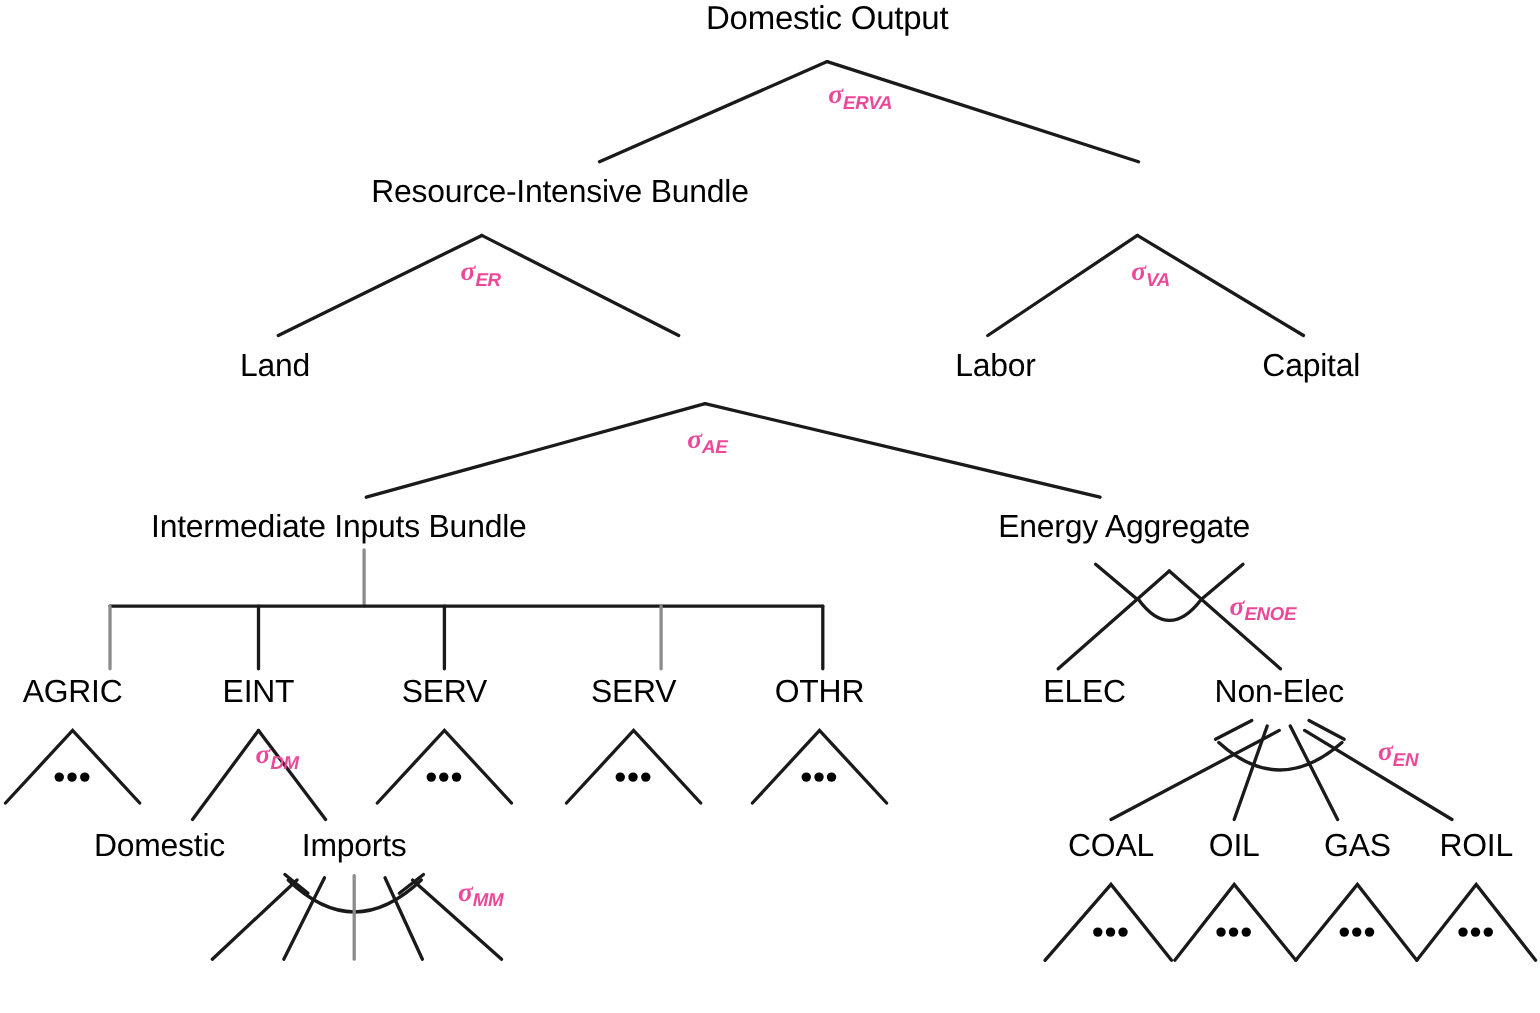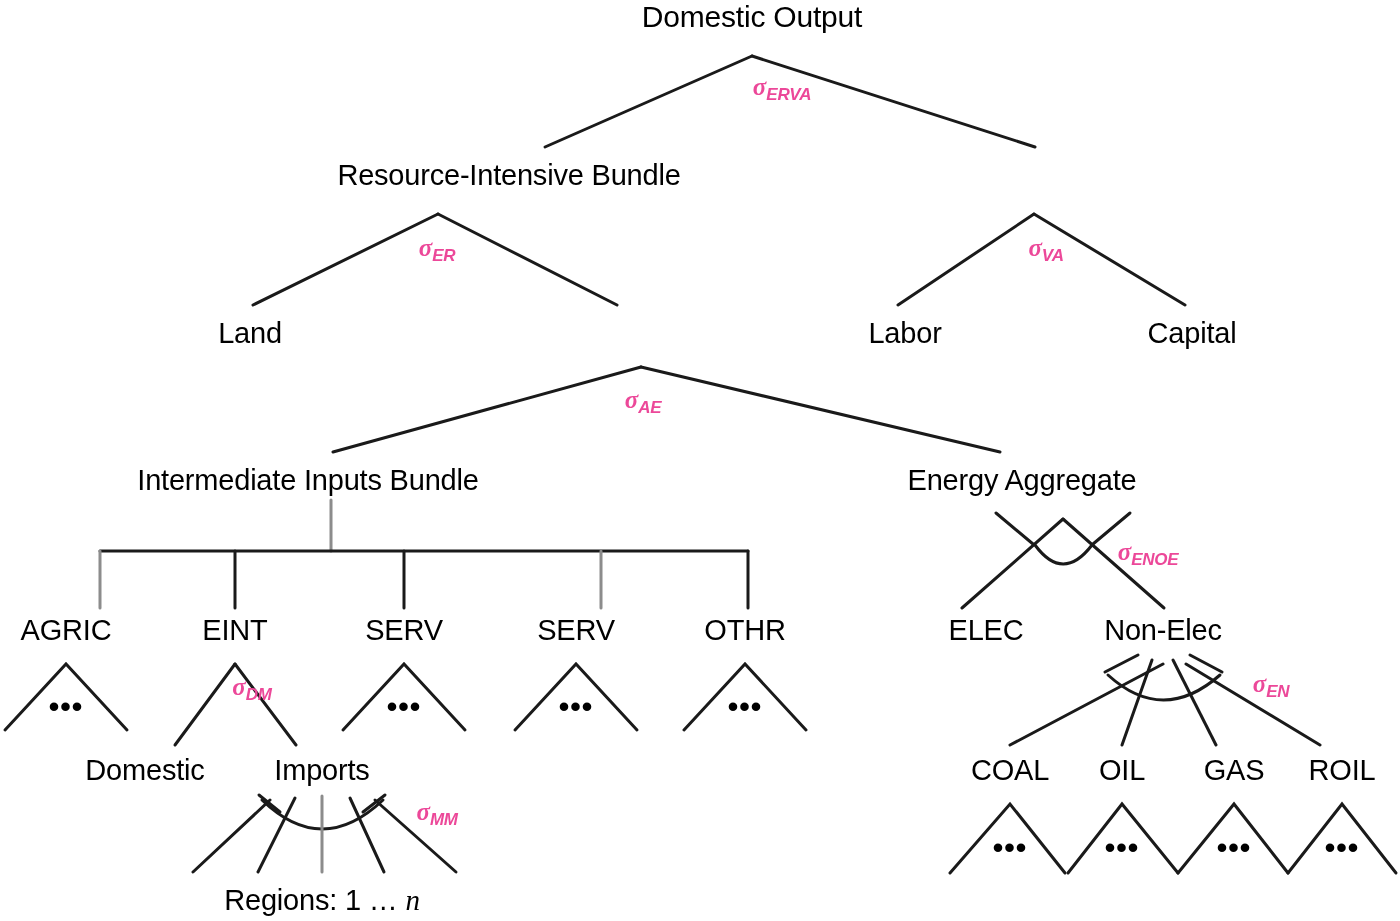--- a/index.html
+++ b/index.html
@@ -172,21 +172,20 @@
   <div class="node-label lvl-5" style="left:322px; top:770px;">Imports</div>
 
   <div class="node-label lvl-5" style="left:1010px; top:770px;">COAL</div>
 
   <div class="node-label lvl-5" style="left:1122px; top:770px;">OIL</div>
 
   <div class="node-label lvl-5" style="left:1234px; top:770px;">GAS</div>
 
   <div class="node-label lvl-5" style="left:1342px; top:770px;">ROIL</div>
 
-  <div class="node-label lvl-5" style="left:322px; top:900px;"><span>Regions: 1 … </span><span class="italic-n">n</span></div>
 
   <div class="sigma-label" style="left:782px; top:87px;"><span>σ</span><span class="sub">ERVA</span></div>
 
   <div class="sigma-label" style="left:437px; top:248px;"><span>σ</span><span class="sub">ER</span></div>
 
   <div class="sigma-label" style="left:1046px; top:248px;"><span>σ</span><span class="sub">VA</span></div>
 
   <div class="sigma-label" style="left:643px; top:400px;"><span>σ</span><span class="sub">AE</span></div>
 
   <div class="sigma-label" style="left:1148px; top:552px;"><span>σ</span><span class="sub">ENOE</span></div>

